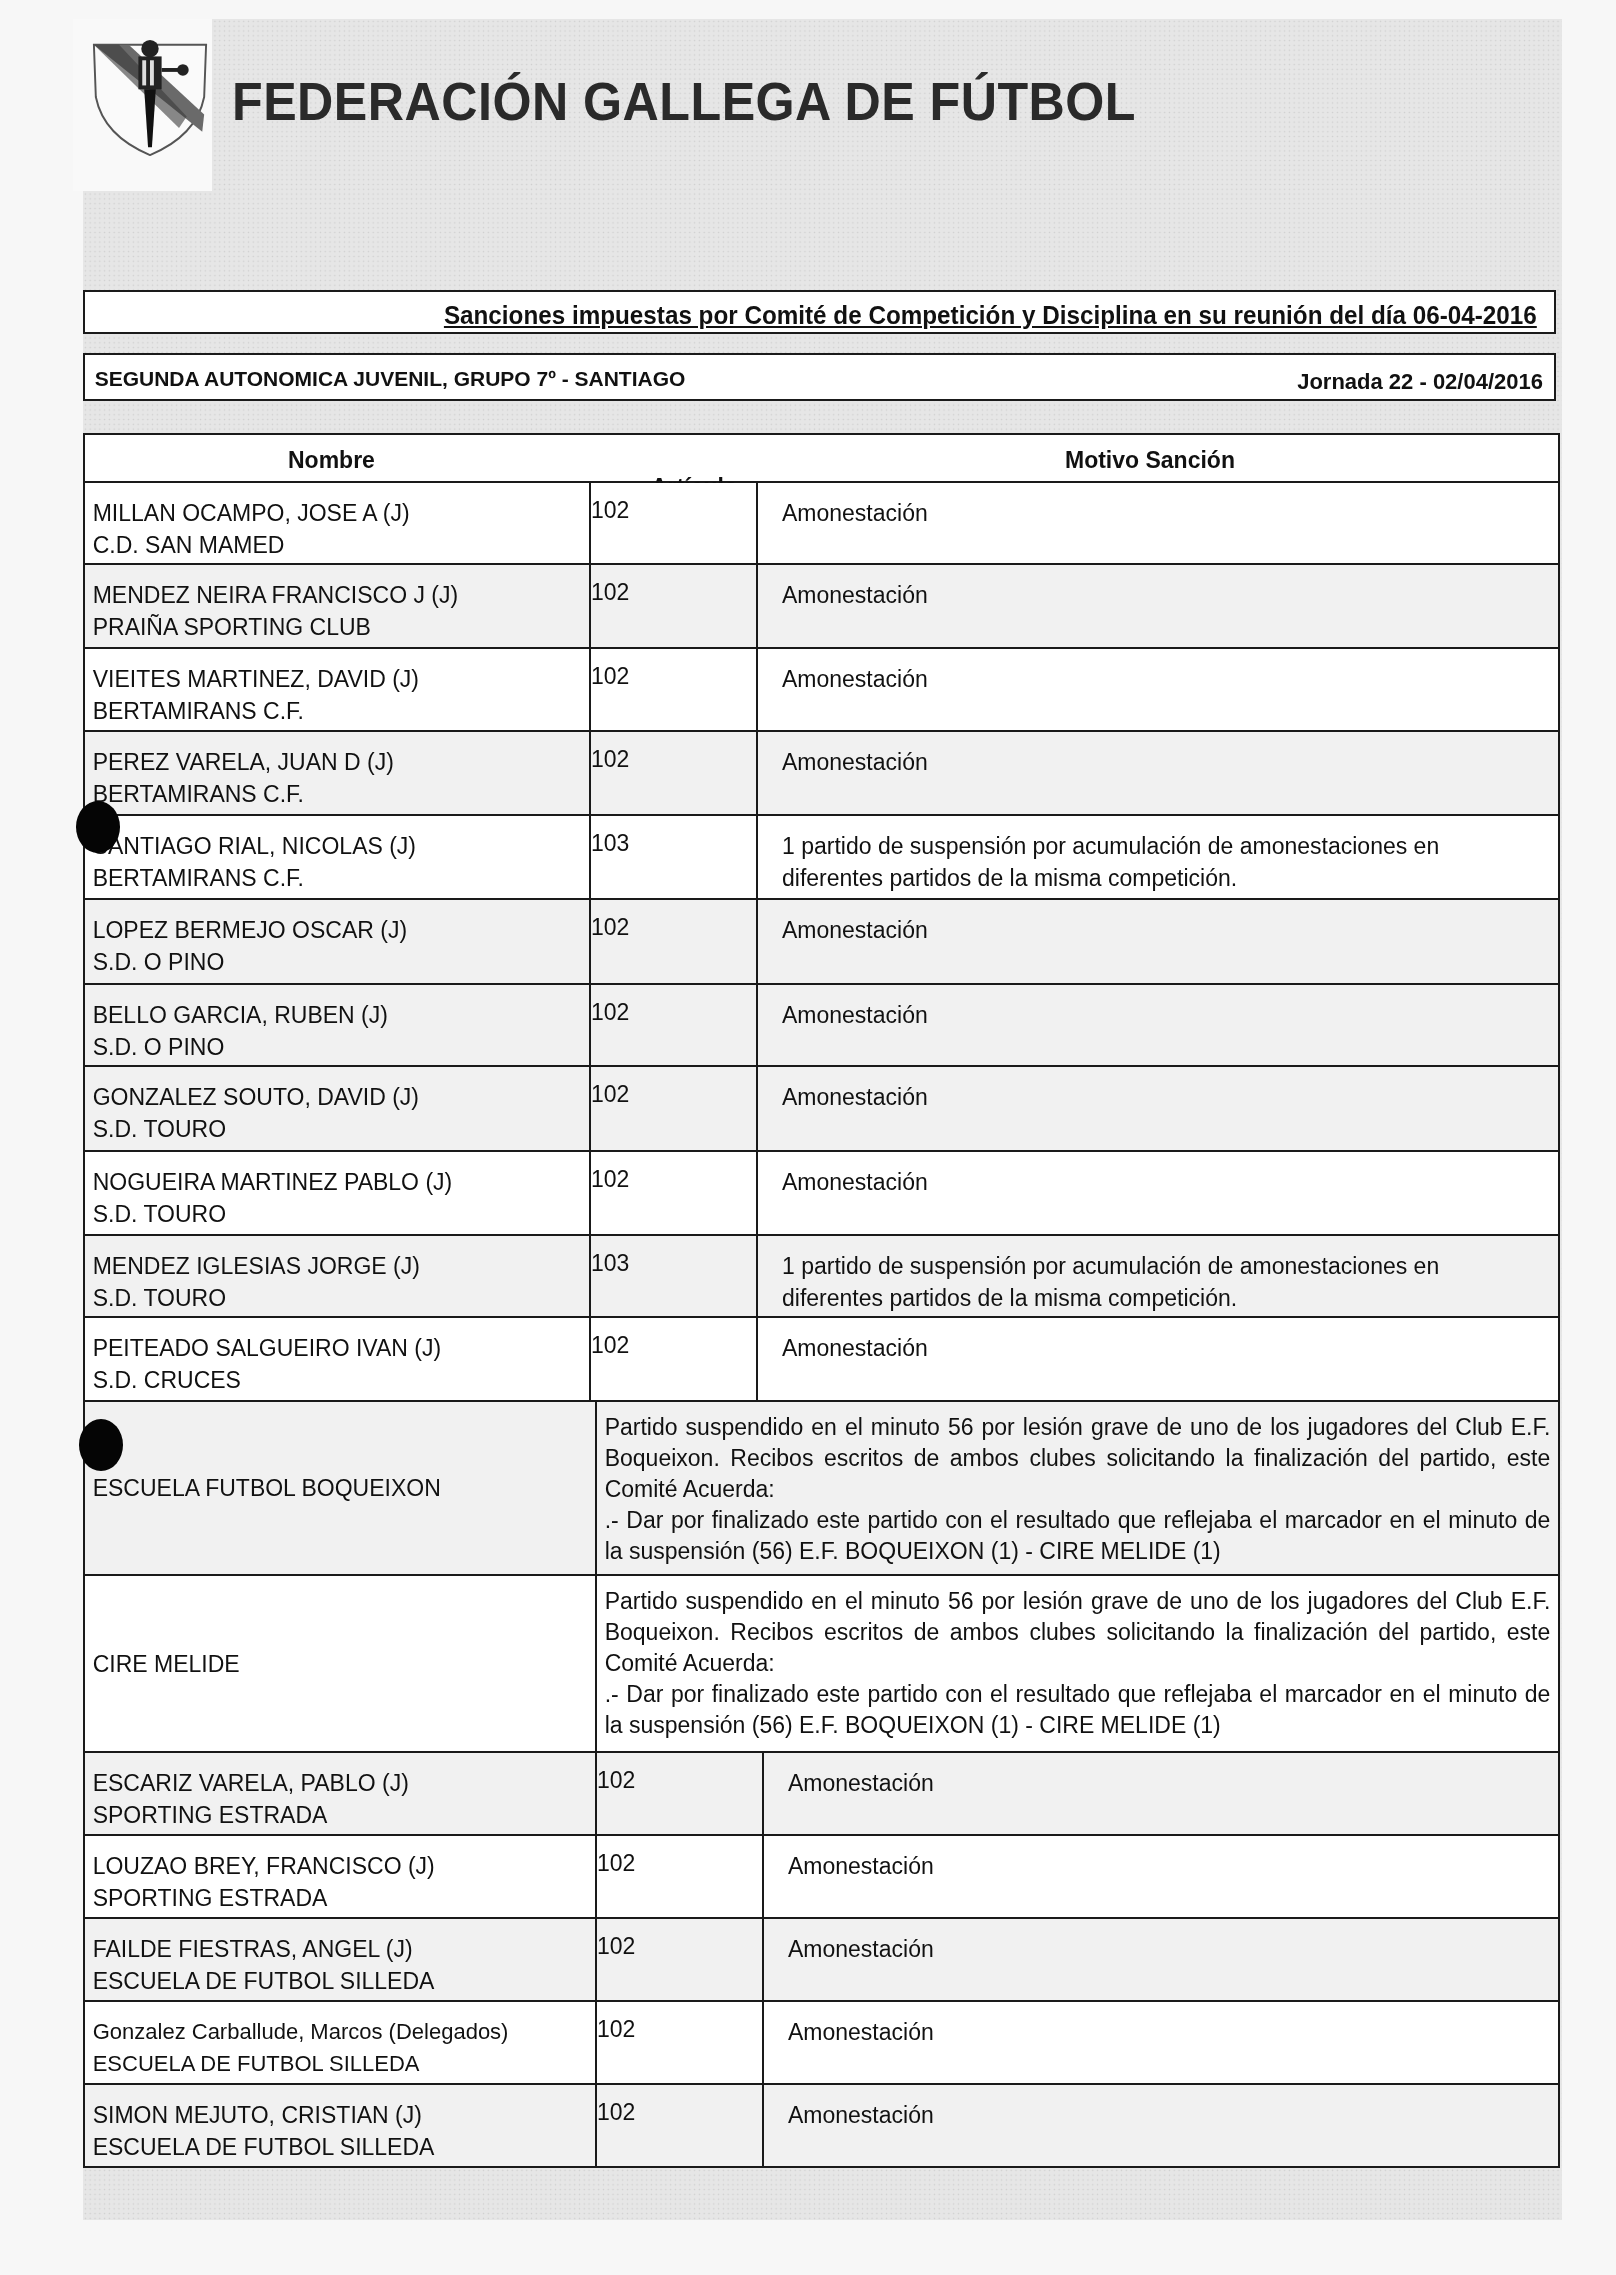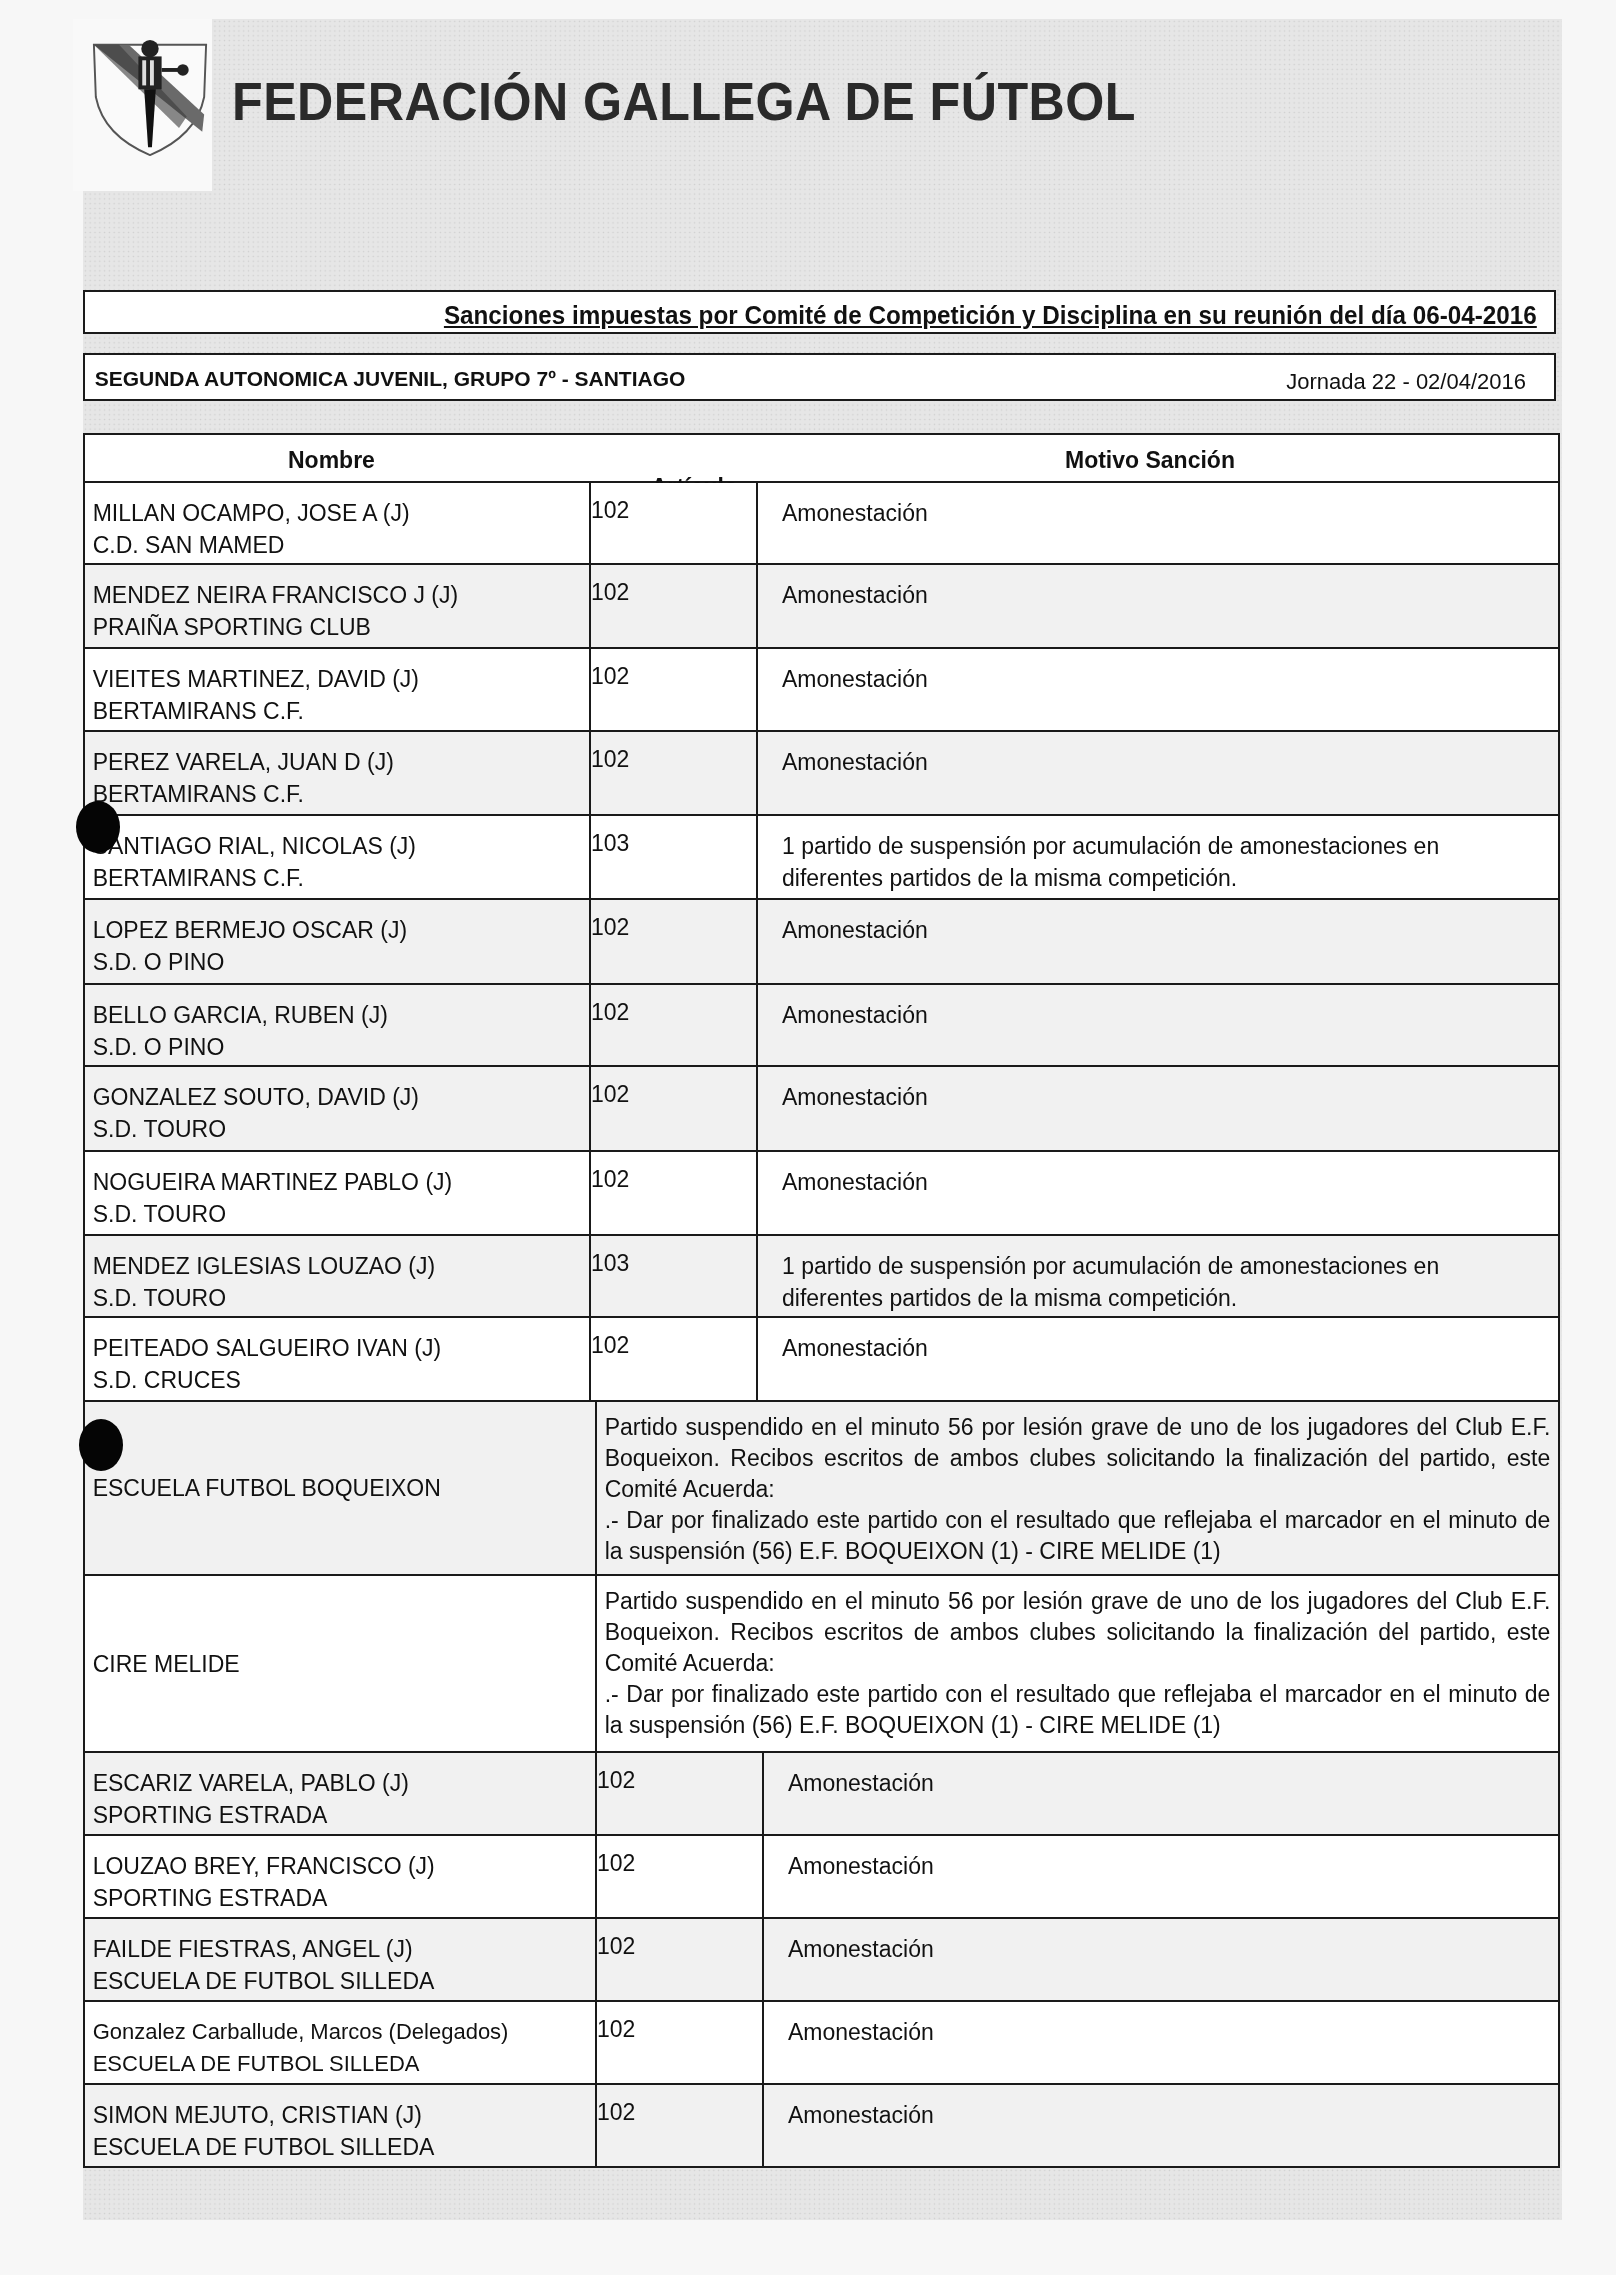--- a/index.html
+++ b/index.html
@@ -34,21 +34,21 @@
   .title-box { top:290px; height:44px; text-align:right; }
   .title-box span {
     display:inline-block; font-size:25px; font-weight:bold; text-decoration:underline;
     line-height:39px; margin-top:3.9px; transform:scaleX(0.97); white-space:nowrap;
   }
   .cat-box { top:353px; height:48px; }
   .cat-left {
     position:absolute; left:9.7px; top:11.6px; font-size:21px; font-weight:bold; white-space:nowrap;
   }
   .cat-right {
-    position:absolute; right:28px; top:13.5px; font-size:22px; font-weight:normal; white-space:nowrap;
+    position:absolute; right:11px; top:13.5px; font-size:22px; font-weight:bold; white-space:nowrap;
   }
   .table {
     position:absolute; left:83px; top:433px; width:1477px;
   }
   .thead {
     position:relative; height:50px; background:#fff;
     border:2.4px solid #1a1a1a; box-sizing:border-box;
   }
   .th { position:absolute; top:11.6px; font-size:23px; font-weight:bold; }
   .th.c1 { left:203px; }
@@ -156,21 +156,21 @@
     <div class="cell c-name"><span>GONZALEZ SOUTO, DAVID (J)</span><span class="club">S.D. TOURO</span></div>
     <div class="cell c-art">102</div>
     <div class="cell c-mot">Amonestación</div>
   </div>
   <div class="row" style="height:84px">
     <div class="cell c-name"><span>NOGUEIRA MARTINEZ PABLO (J)</span><span class="club">S.D. TOURO</span></div>
     <div class="cell c-art">102</div>
     <div class="cell c-mot">Amonestación</div>
   </div>
   <div class="row alt" style="height:82px">
-    <div class="cell c-name"><span>MENDEZ IGLESIAS LOUZAO (J)</span><span class="club">S.D. TOURO</span></div>
+    <div class="cell c-name"><span>MENDEZ IGLESIAS JORGE (J)</span><span class="club">S.D. TOURO</span></div>
     <div class="cell c-art">103</div>
     <div class="cell c-mot two">1 partido de suspensión por acumulación de amonestaciones en diferentes partidos de la misma competición.</div>
   </div>
   <div class="row" style="height:84px">
     <div class="cell c-name"><span>PEITEADO SALGUEIRO IVAN (J)</span><span class="club">S.D. CRUCES</span></div>
     <div class="cell c-art">102</div>
     <div class="cell c-mot">Amonestación</div>
   </div>
 
   <div class="row wide alt" style="height:174px">

